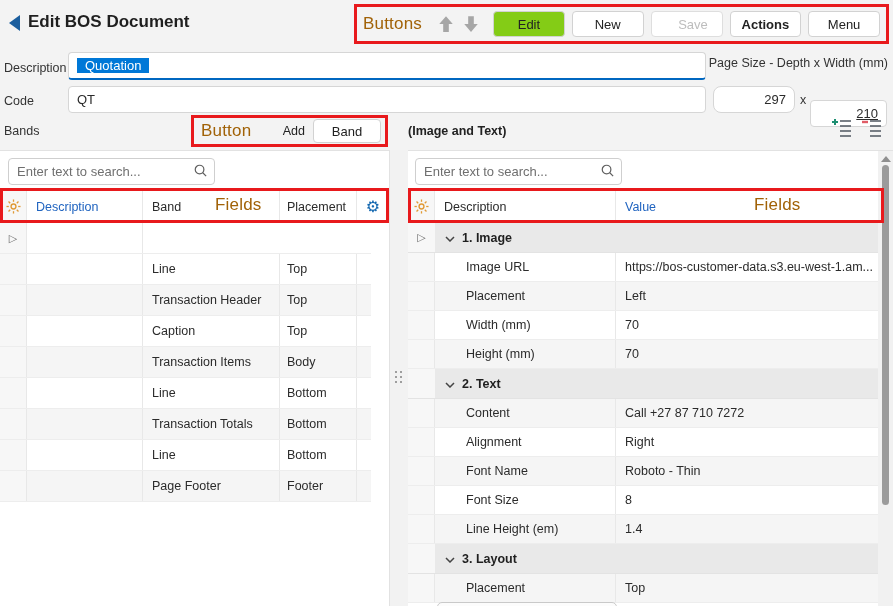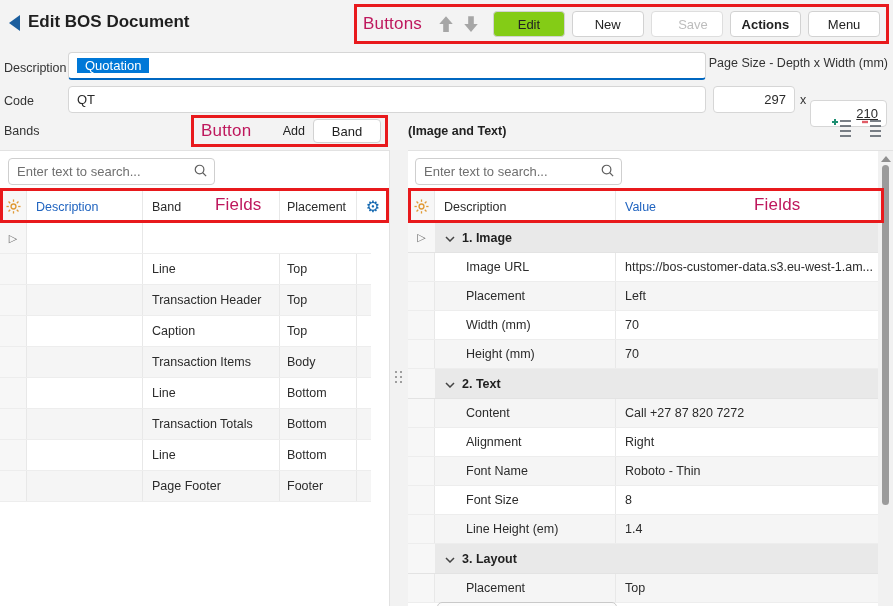--- a/index.html
+++ b/index.html
@@ -11,21 +11,21 @@
   }
   .abs { position: absolute; }
 
   
   .title { left: 28px; top: 12px; font-size: 17px; font-weight: 700; color: #1f1f1f; }
   .back-ico { left: 9px; top: 15px; width: 0; height: 0;
     border-top: 8px solid transparent; border-bottom: 8px solid transparent;
     border-right: 11px solid #1b5e9e; }
 
   .annot { position: absolute; border: 3px solid #e8191c; pointer-events: none; }
-  .annot-label { color: #be185d; font-size: 17px; letter-spacing: .2px; white-space: nowrap; text-align: center; }
+  .annot-label { color: #a16207; font-size: 17px; letter-spacing: .2px; white-space: nowrap; text-align: center; }
 
   .toolbar-annot { left: 354px; top: 4px; width: 535px; height: 40px;
     display: flex; align-items: center; padding: 0 6px; gap: 7px; }
   .arrow-ico { width: 18px; height: 18px; flex: 0 0 auto; }
   .btn { height: 26px; width: 73px; background: #fff; border: 1px solid #d2d2d2;
     border-radius: 4px; font-size: 13px; color: #222; display: flex;
     align-items: center; justify-content: center; pointer-events: auto; font-family: inherit; }
   .btn.gray { background: #84cc16; }
   .btn.disabled { color: #bdbdbd; border-color: #dedede; padding-left: 13px; }
   .btn.bold { font-weight: 700; }
@@ -139,21 +139,21 @@
 <span class="abs flabel" style="left:4px; top:61px;">Description</span>
 <div class="abs inputbox focused" style="left:68px; top:52px; width:638px; height:28px;">
   <span class="sel-text">Quotation</span>
 </div>
 <span class="abs pagesize-label">Page Size - Depth x Width (mm)</span>
 
 <span class="abs flabel" style="left:4px; top:94px;">Code</span>
 <div class="abs inputbox" style="left:68px; top:86px; width:638px; height:27px;">
   <span>QT</span>
 </div>
-<div class="abs inputbox num" style="left:713px; top:86px; width:82px; height:27px;">
+<div class="abs inputbox num" style="left:713px; top:86px; width:82px; height:27px;border-radius:8px;">
   <span>297</span>
 </div>
 <span class="abs flabel" style="left:800px; top:93px;">x</span>
 <div class="abs inputbox num" style="left:810px; top:100px; width:77px; height:27px;text-decoration:underline;">
   <span>210</span>
 </div>
 
 <span class="abs flabel" style="left:4px; top:124px;">Bands</span>
 <div class="annot band-annot">
   <span class="annot-label">Button</span>
@@ -375,21 +375,21 @@
       <div class="gbody">
         <span><svg viewBox="0 0 10 6" width="10" height="6">
               <polyline points="1,1 5,5 9,1" fill="none" stroke="#444" stroke-width="1.5"></polyline>
             </svg></span>
         <span>2. Text</span>
       </div>
     </div>
     <div class="prow shade">
       <div class="cell c-ico"></div>
       <div class="cell rc2">Content</div>
-      <div class="cell rc3 last">Call +27 87 820 7272</div>
+      <div class="cell rc3 last">Call +27 87 710 7272</div>
     </div>
     <div class="prow">
       <div class="cell c-ico"></div>
       <div class="cell rc2">Alignment</div>
       <div class="cell rc3 last">Right</div>
     </div>
     <div class="prow shade">
       <div class="cell c-ico"></div>
       <div class="cell rc2">Font Name</div>
       <div class="cell rc3 last">Roboto - Thin</div>

